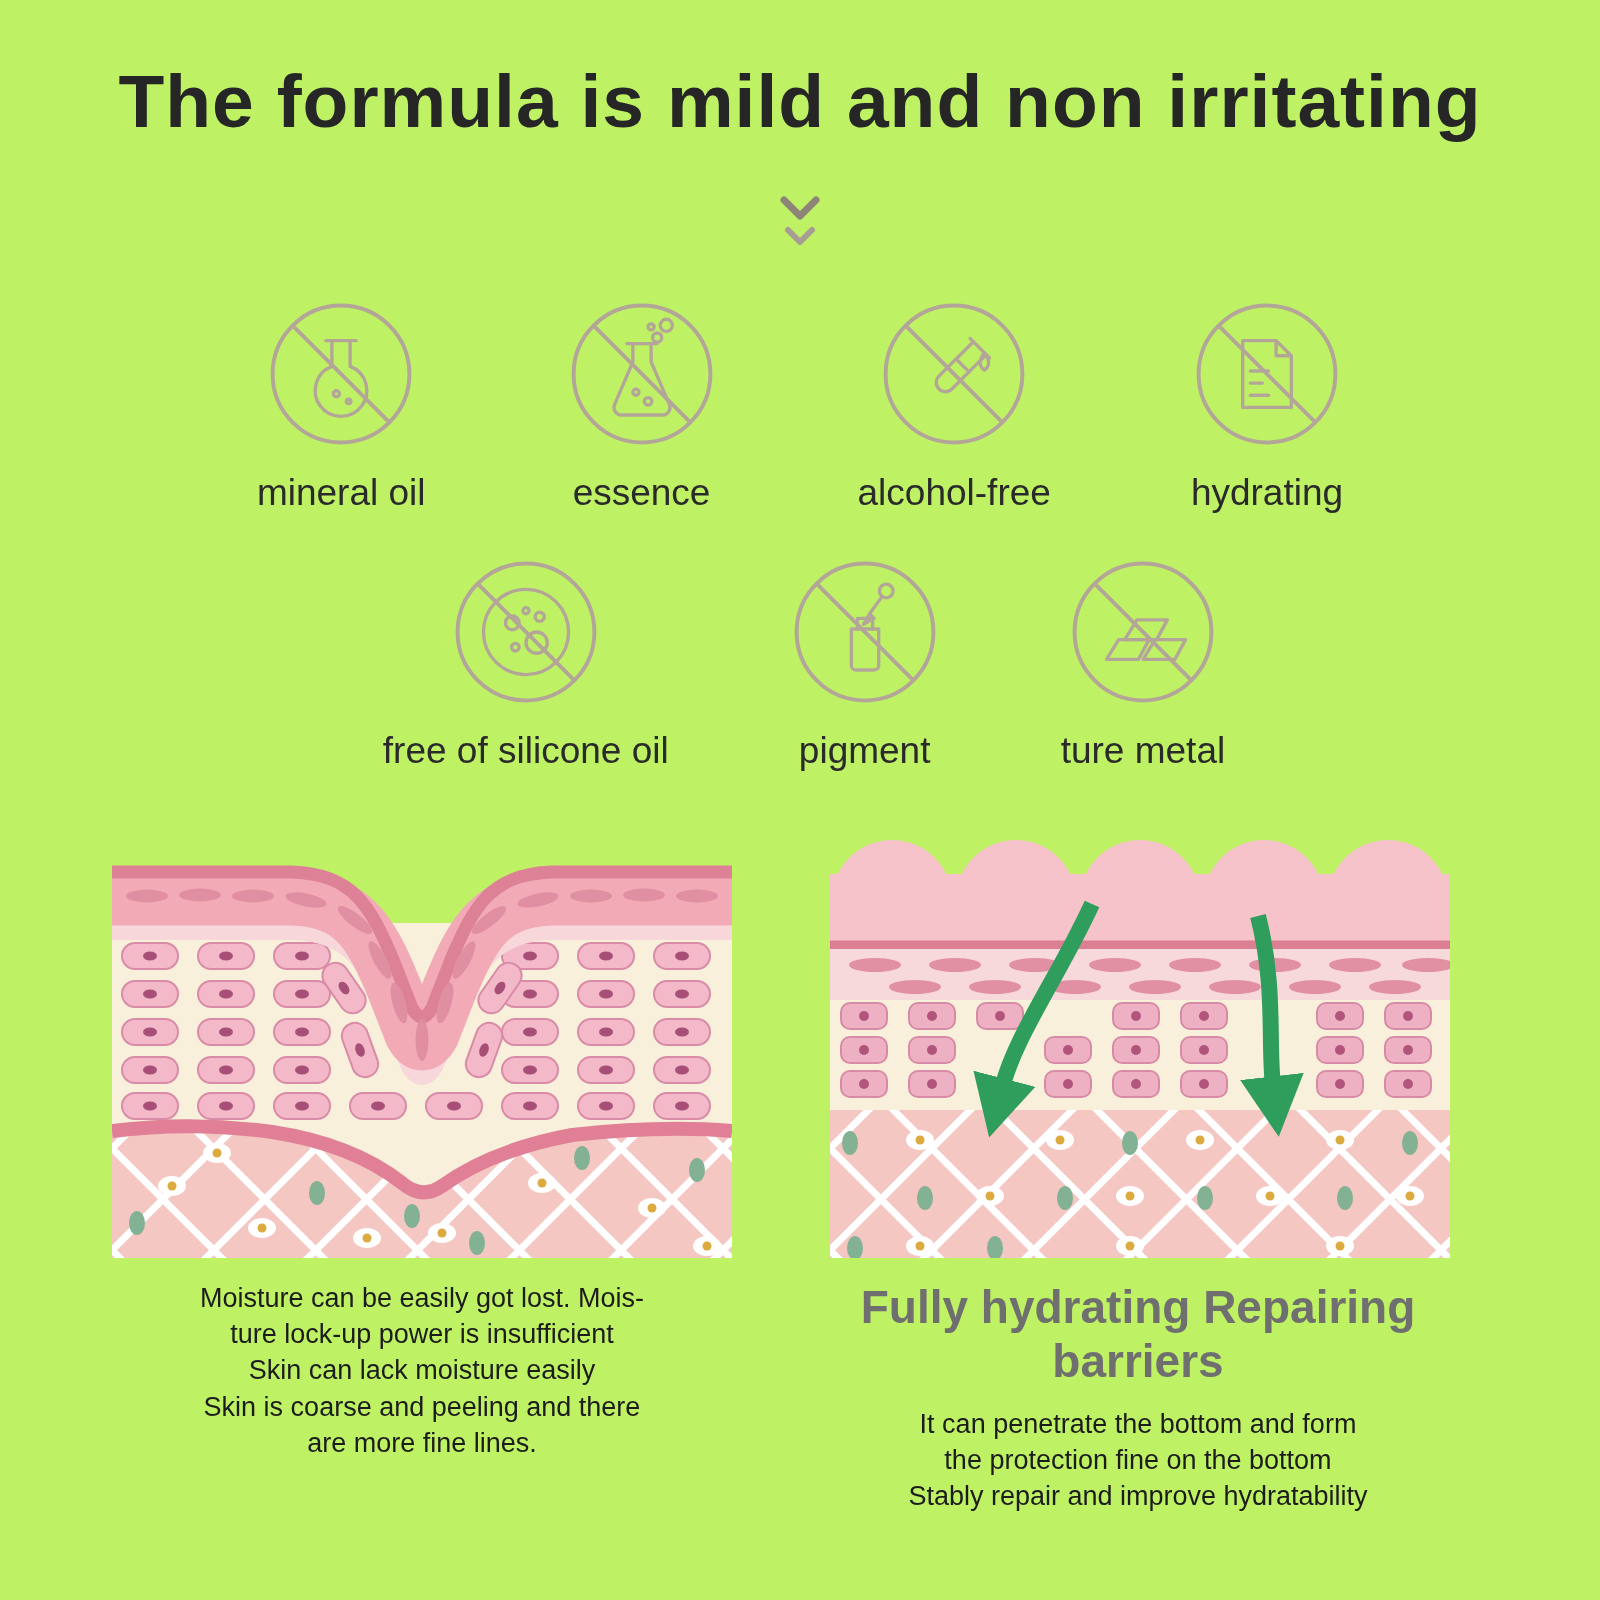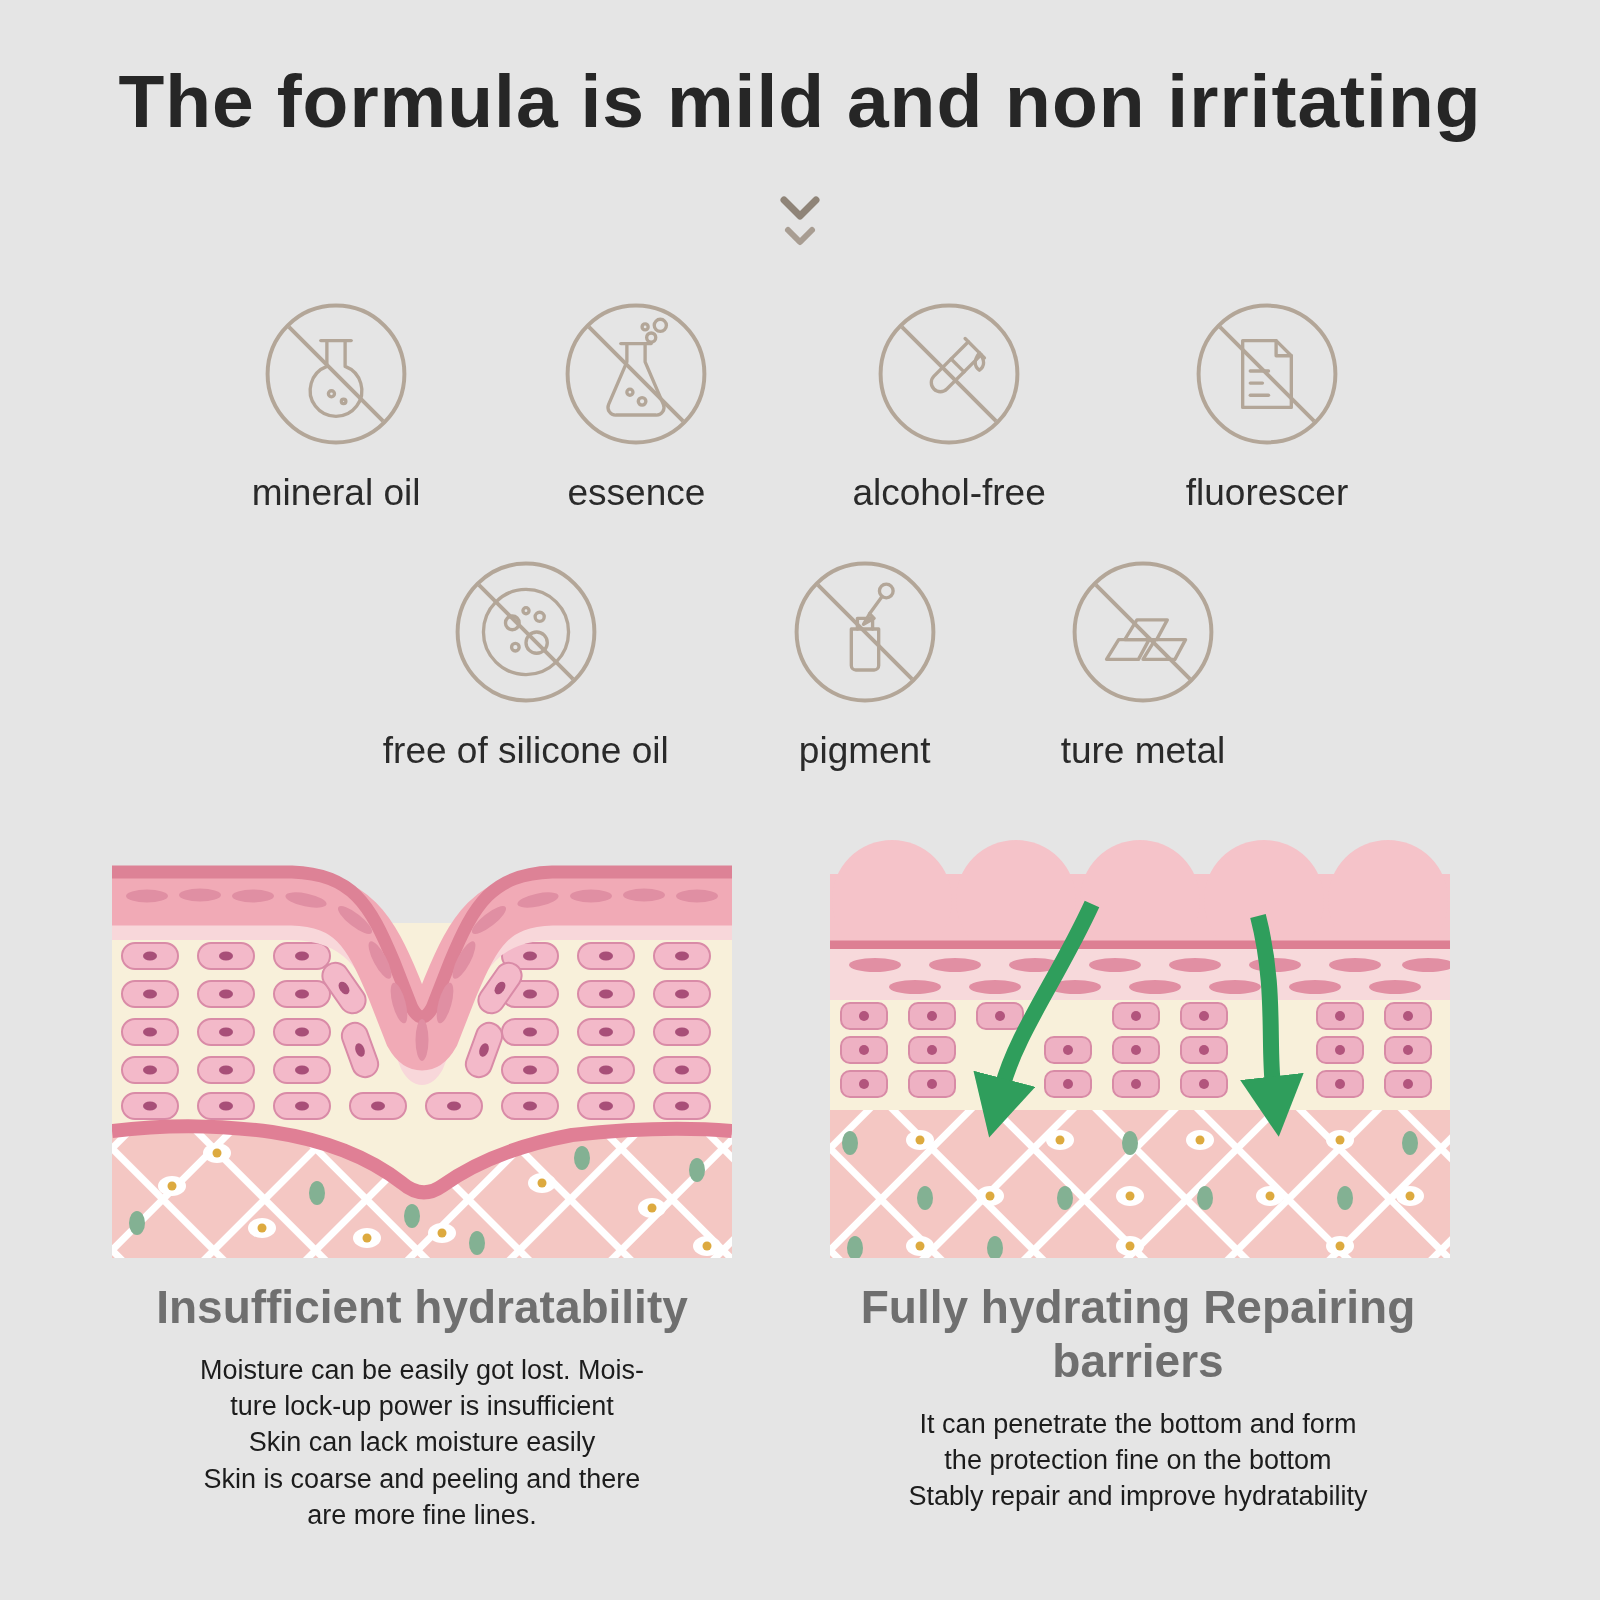--- a/index.html
+++ b/index.html
@@ -4,21 +4,21 @@
 <style>
   :root{
     --icon_stroke:#b3a698;
     --accent_green:#2f9e5c;
     --heading_gray:#6f6f6f;
     --text_dark:#1c1c1c;
     --title_dark:#262626;
   }
   *{margin:0;padding:0;box-sizing:border-box;}
   body{background:#fff;font-family:"Liberation Sans", sans-serif;}
-  .page{position:relative;width:1600px;height:1600px;background:#e5e5e5;overflow:hidden;}
+  .page{position:relative;width:1600px;height:1600px;background:#bef264;overflow:hidden;}
 
   .title{position:absolute;top:58px;left:0;width:100%;text-align:center;
     font-size:75px;font-weight:600;color:var(--title_dark);letter-spacing:1px;}
 
   .chevrons{position:absolute;top:192px;left:50%;transform:translateX(-50%);}
 
   .no-row{position:absolute;left:0;right:0;display:flex;justify-content:center;align-items:flex-start;}
   .no-row1{top:298px;gap:140px;}
   .no-row2{top:556px;gap:120px;padding-left:8px;}
   .no-item{display:flex;flex-direction:column;align-items:center;}
@@ -91,21 +91,21 @@
     <div class="no-item">
       <svg class="no-icon" viewBox="0 0 100 100">
         <circle class="ring" cx="50" cy="50" r="45"></circle>
         <path class="glyph" d="M34,28 h22 l10,10 v34 h-32 z"></path>
         <path class="glyph" d="M56,28 v10 h10"></path>
         <line class="glyph" x1="39" y1="48" x2="51" y2="48"></line>
         <line class="glyph" x1="39" y1="56" x2="47" y2="56"></line>
         <line class="glyph" x1="39" y1="64" x2="51" y2="64"></line>
         <line class="ring" x1="19" y1="19" x2="81" y2="81"></line>
       </svg>
-      <div class="no-label">fluorescer</div>
+      <div class="no-label">hydrating</div>
     </div>
   </div>
 
   <div class="no-row no-row2">
     <div class="no-item">
       <svg class="no-icon" viewBox="0 0 100 100">
         <circle class="ring" cx="50" cy="50" r="45"></circle>
         <circle class="glyph" cx="50" cy="50" r="28"></circle>
         <circle class="glyph" cx="41" cy="44" r="4.5"></circle>
         <circle class="glyph" cx="57" cy="57" r="7"></circle>
@@ -358,21 +358,20 @@
         <use href="#grnR" x="165" y="410"></use>
     </g>
 
     <g>
       <path d="M262,66 C228,140 186,196 172,250" fill="none" stroke="var(--accent_green, #2f9e5c)" stroke-width="16" marker-end="url(#ahR)"></path>
       <path d="M428,78 C446,148 438,204 443,248" fill="none" stroke="var(--accent_green, #2f9e5c)" stroke-width="16" marker-end="url(#ahR)"></path>
     </g>
   </svg>
 
   <div class="panel-text panel-left">
-    <div class="section-heading">Insufficient hydratability</div>
     <div class="body-line">Moisture can be easily got lost.  Mois-</div>
     <div class="body-line">ture lock-up power is insufficient</div>
     <div class="body-line">Skin can lack moisture easily</div>
     <div class="body-line">Skin is coarse and peeling and there</div>
     <div class="body-line">are more fine lines.</div>
   </div>
 
   <div class="panel-text panel-right">
     <div class="section-heading">Fully hydrating Repairing barriers</div>
     <div class="body-line">It can penetrate the bottom and form</div>

